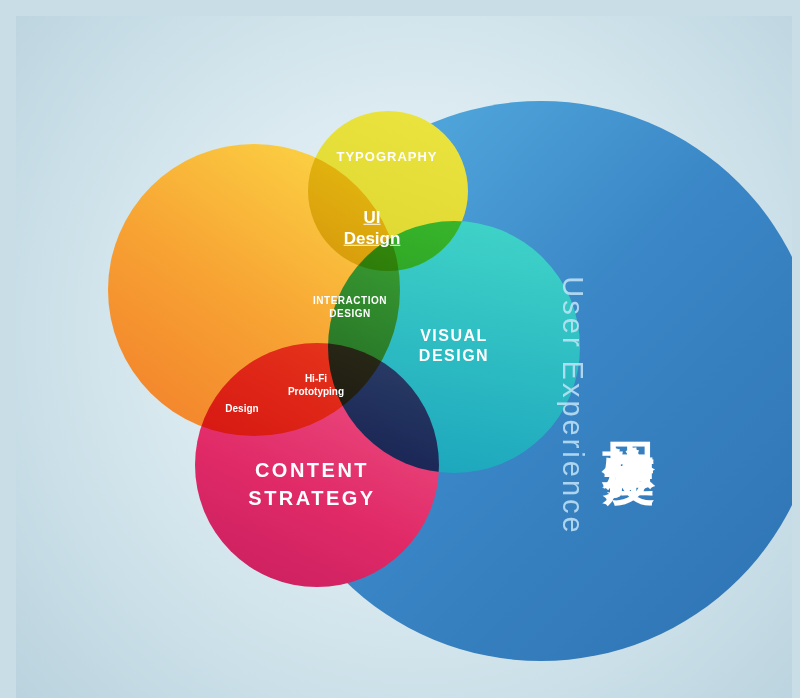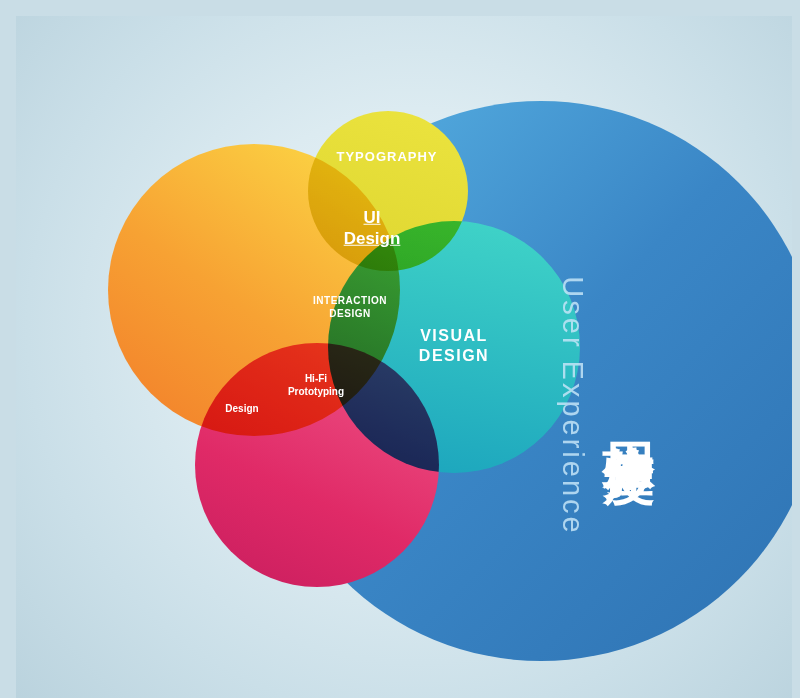--- a/index.html
+++ b/index.html
@@ -107,18 +107,20 @@
 DESIGN</div>
 
   <div class="label lbl-visual">VISUAL
 DESIGN</div>
 
   <div class="label lbl-hifi">Hi-Fi
 Prototyping</div>
 
   <div class="label lbl-concept">Design</div>
 
+  <div class="label lbl-content">CONTENT
+STRATEGY</div>
 
   <div class="label lbl-ux-en">User Experience</div>
 
   <div class="label lbl-ux-zh">用户体验度</div>
 
 </div>
 
 </body></html>

